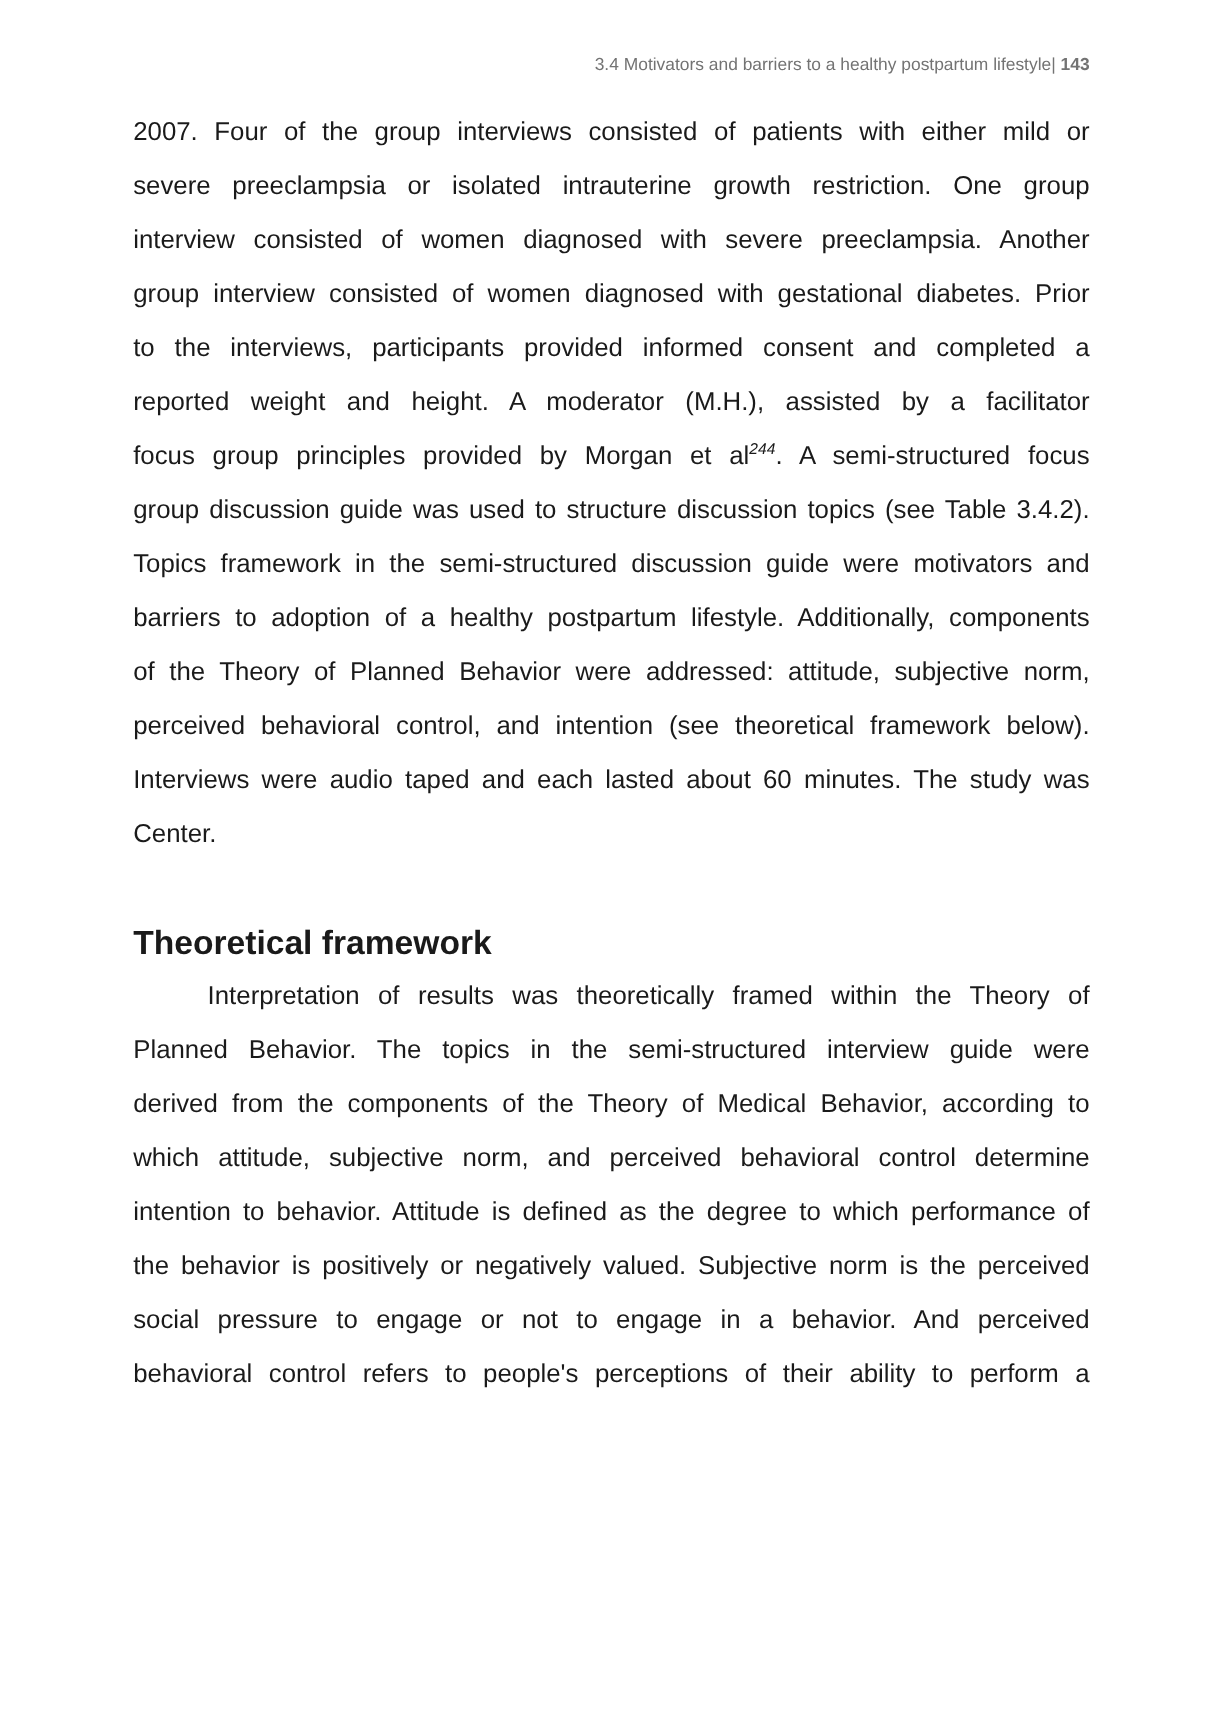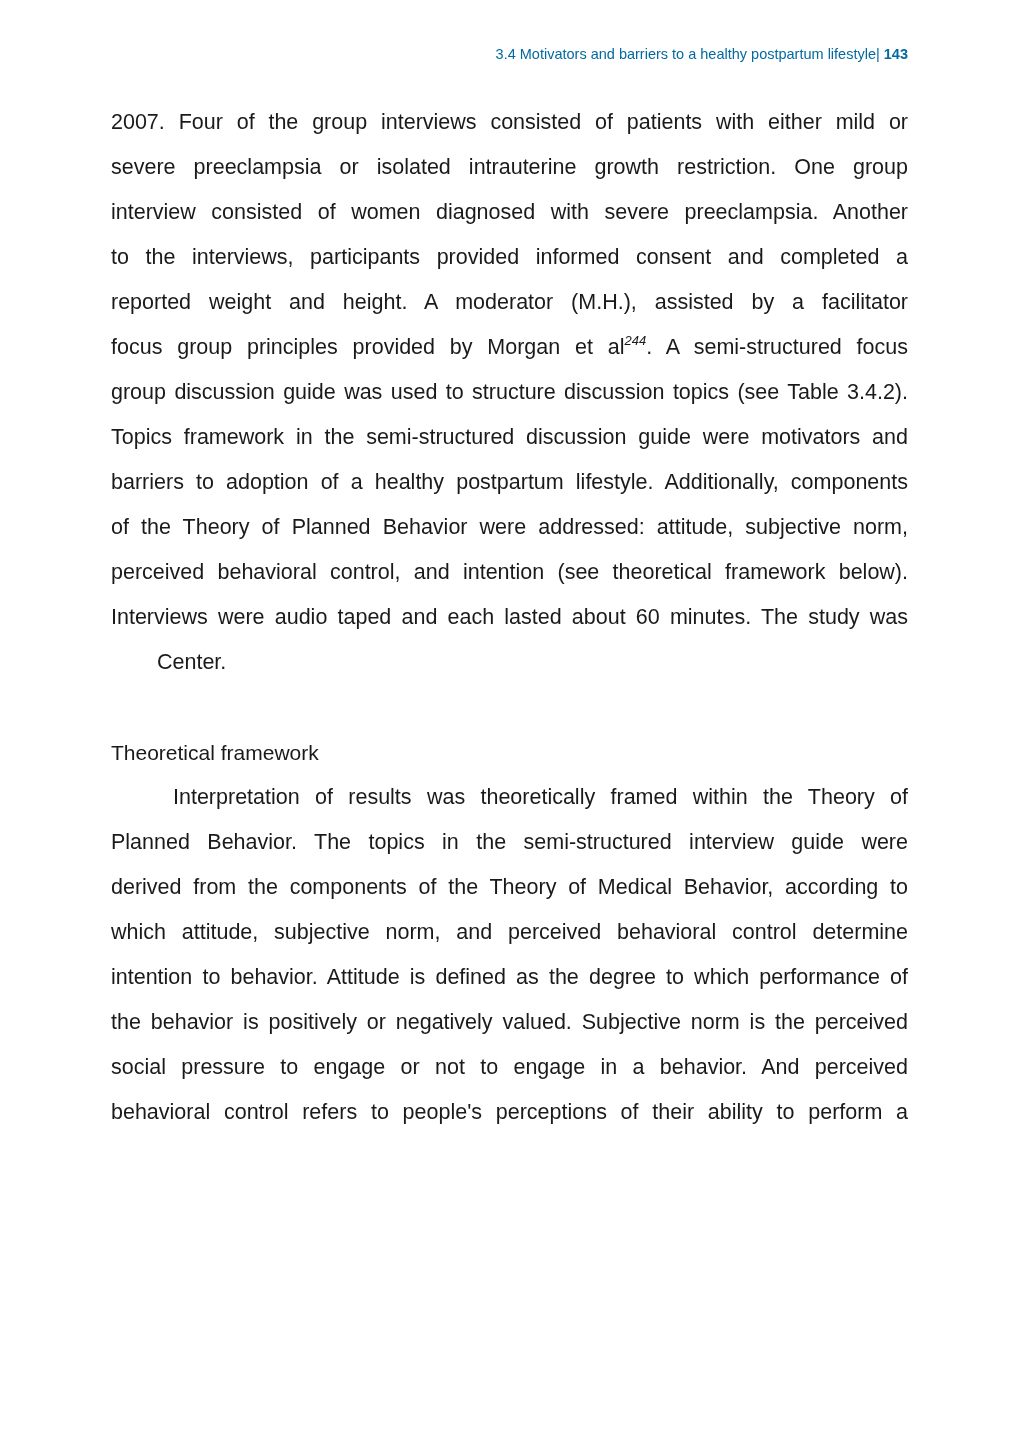--- a/index.html
+++ b/index.html
@@ -1,40 +1,41 @@
 <!DOCTYPE html>
 <html><head>
 <meta charset="utf-8">
 <style>
   html, body { margin: 0; padding: 0; background: #ffffff; }
   body { width: 1020px; height: 1440px; position: relative; overflow: hidden;
          font-family: "Liberation Sans", sans-serif; color: #1a1a1a; }
-  .running-header { position: absolute; top: 46px; right: 112px; font-size: 14.5px; color: #0369a1; }
+  .running-header { position: absolute; top: 46px; right: 112px; font-size: 14.5px; color: #737373; }
   .running-header .pno { font-weight: bold; }
-  .body-text { position: absolute; top: 100px; left: 111px; width: 797px; }
+  .body-text { position: absolute; top: 88px; left: 111px; width: 797px; }
   .line { font-size: 21.5px; height: 45px; line-height: 45px; white-space: nowrap;
           text-align: justify; text-align-last: justify; }
-  .line.last { text-align-last: left; margin-left: 46px; }
+  .line.last { text-align-last: left; }
   .line.indent { padding-left: 62px; }
   sup { font-size: 13px; line-height: 0; vertical-align: 9px; font-style: italic; }
-  .heading { font-size: 21px; font-weight: normal; height: 45px; line-height: 45px; margin-top: 45px; }
+  .heading { font-size: 28px; font-weight: bold; height: 45px; line-height: 45px; margin-top: 45px; }
 </style>
 </head>
 <body>
 
 <div class="running-header">
   <span>3.4 Motivators and barriers to a healthy postpartum lifestyle</span><span>|</span>
   <span class="pno">143</span>
 </div>
 
 <div class="body-text">
   <div>
     <div class="line">2007. Four of the group interviews consisted of patients with either mild or</div>
     <div class="line">severe preeclampsia or isolated intrauterine growth restriction. One group</div>
     <div class="line">interview consisted of women diagnosed with severe preeclampsia. Another</div>
+    <div class="line">group interview consisted of women diagnosed with gestational diabetes. Prior</div>
     <div class="line">to the interviews, participants provided informed consent and completed a</div>
     <div class="line">reported weight and height. A moderator (M.H.), assisted by a facilitator</div>
     <div class="line"><span>focus group principles provided by Morgan et al</span><sup>244</sup><span>. A semi-structured focus</span></div>
     <div class="line">group discussion guide was used to structure discussion topics (see Table 3.4.2).</div>
     <div class="line">Topics framework in the semi-structured discussion guide were motivators and</div>
     <div class="line">barriers to adoption of a healthy postpartum lifestyle. Additionally, components</div>
     <div class="line">of the Theory of Planned Behavior were addressed: attitude, subjective norm,</div>
     <div class="line">perceived behavioral control, and intention (see theoretical framework below).</div>
     <div class="line">Interviews were audio taped and each lasted about 60 minutes. The study was</div>
     <div class="line last">Center.</div>

